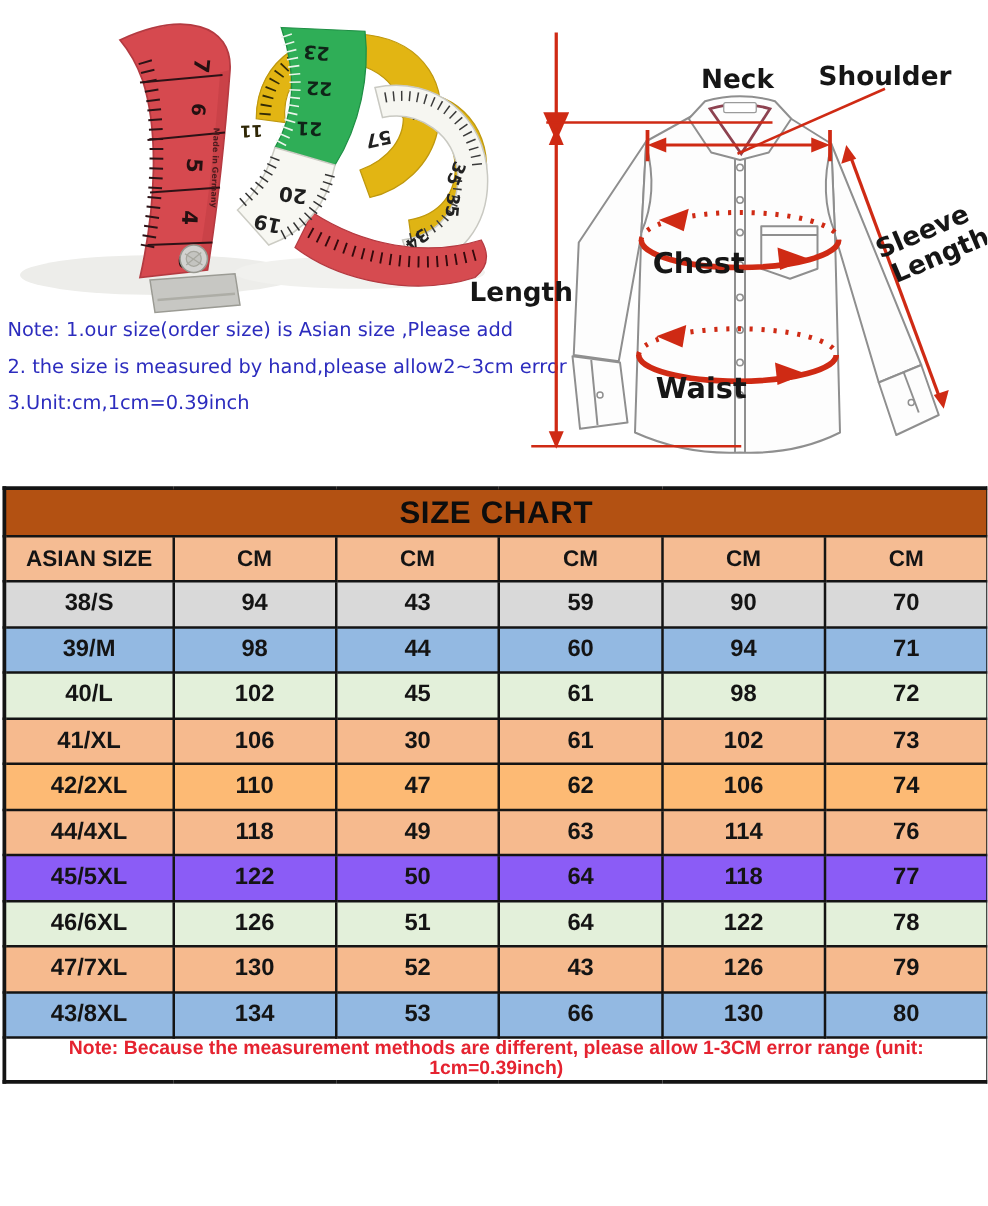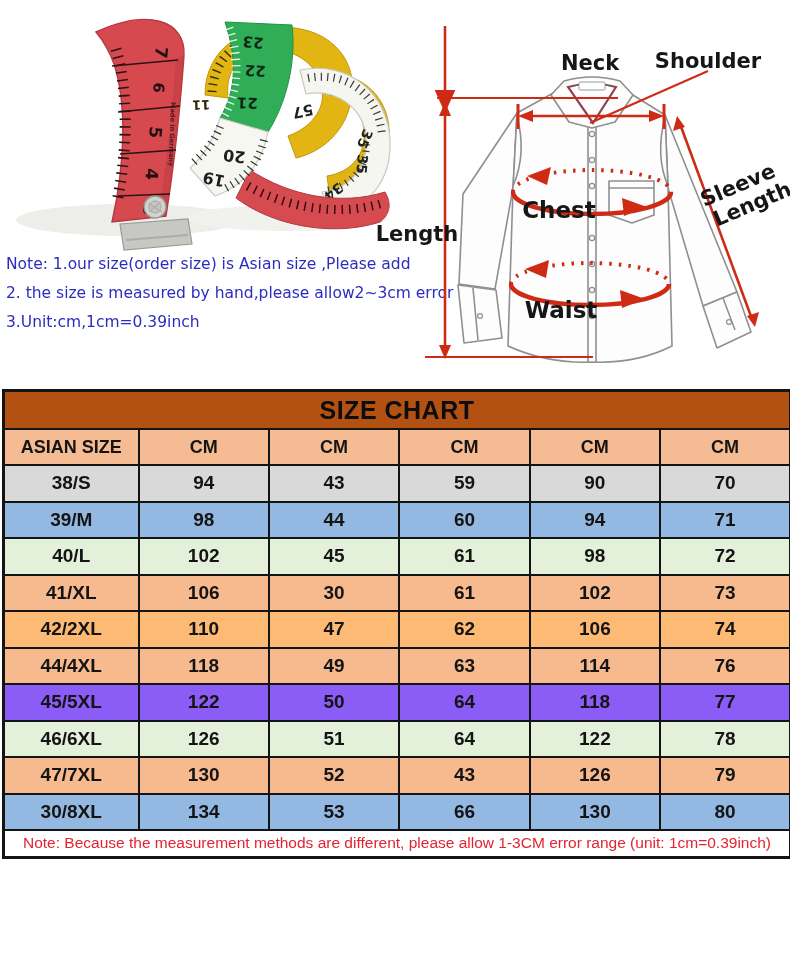--- a/index.html
+++ b/index.html
@@ -20,21 +20,21 @@
   .size-table th,.size-table td{border:2px solid #141414;padding:0;vertical-align:middle;line-height:1.05;}
   .size-table .title{height:36px;background:var(--title-bg,#b35112);
                      font-size:25px;font-weight:bold;letter-spacing:.5px;color:#0d0d0d;}
   .size-table .colhead th{height:34px;background:var(--header-bg,#3b79b5);
                           color:#ffffff;font-size:18px;font-weight:bold;}
   .size-table .colhead .blank{background:#ffffff;}
   .size-table .unitrow th{height:34px;background:var(--unit-bg,#f5bc93);
                           font-size:18px;font-weight:bold;}
   .size-table tbody td{height:34.5px;font-size:19px;font-weight:bold;}
   .size-table .footnote{height:25px;background:#ffffff;
-                        color:var(--footer-text,#e52330);font-size:15.5px;font-weight:normal;}
+                        color:var(--footer-text,#e52330);font-size:15.5px;font-weight:bold;}
   col.c0{width:135px;}
   
   .red-ln{stroke:var(--annotation-red,#cf2a14);fill:none;}
   .red-fl{fill:var(--annotation-red,#cf2a14);stroke:none;}
   .outline{stroke:#8f8f8f;stroke-width:1.6;fill:#fdfdfd;stroke-linejoin:round;}
   .lbl{fill:#161616;font-family:"DejaVu Sans",sans-serif;font-weight:bold;}
 </style>
 </head>
 <body>
 
@@ -300,21 +300,21 @@
         </tr>
         <tr style="background: rgb(246, 186, 142); margin-top: 12px;">
           <td>47/7XL</td>
           <td>130</td>
           <td>52</td>
           <td>43</td>
           <td>126</td>
           <td>79</td>
         </tr>
         <tr style="background: rgb(147, 185, 226);">
-          <td>30/8XL</td>
+          <td>43/8XL</td>
           <td>134</td>
           <td>53</td>
           <td>66</td>
           <td>130</td>
           <td>80</td>
         </tr>
       </tbody>
     <tfoot>
       <tr>
         <td class="footnote" colspan="6">Note: Because the measurement methods are different, please allow 1-3CM error range (unit: 1cm=0.39inch)</td>

